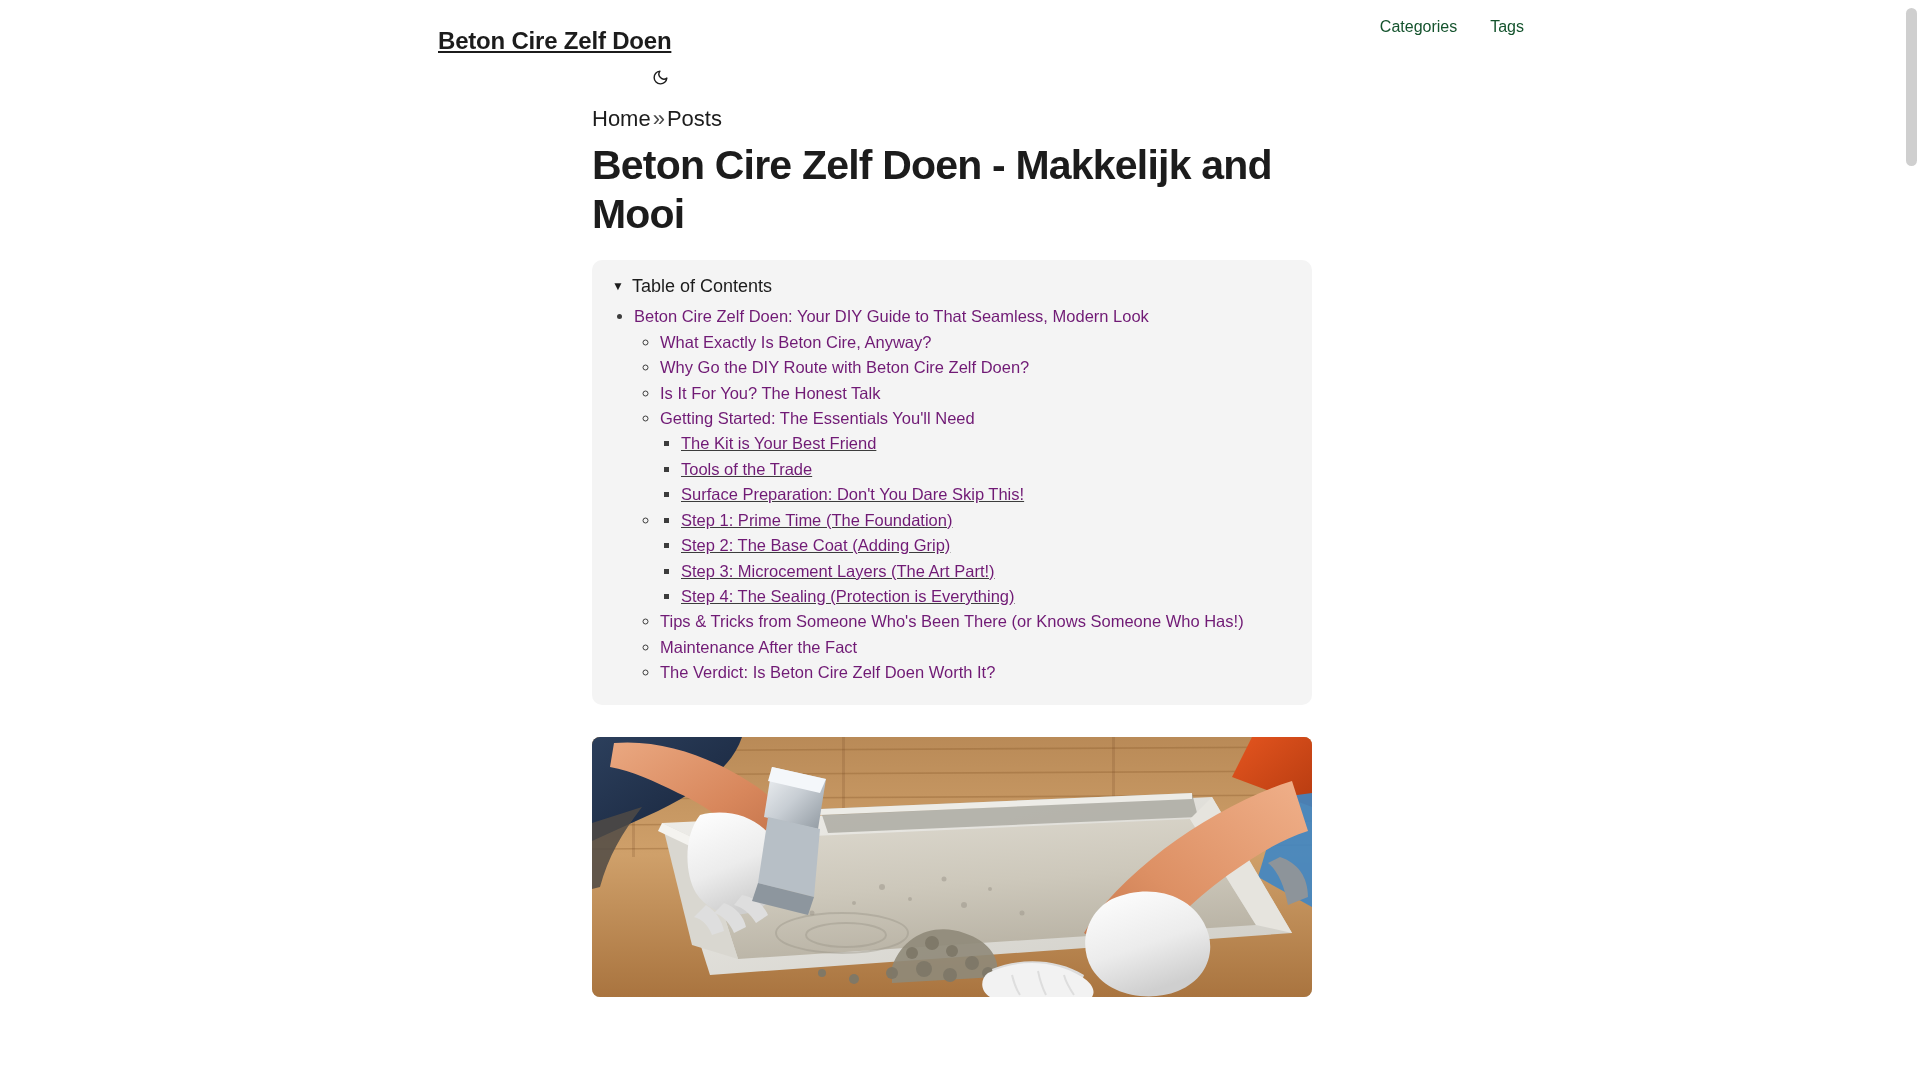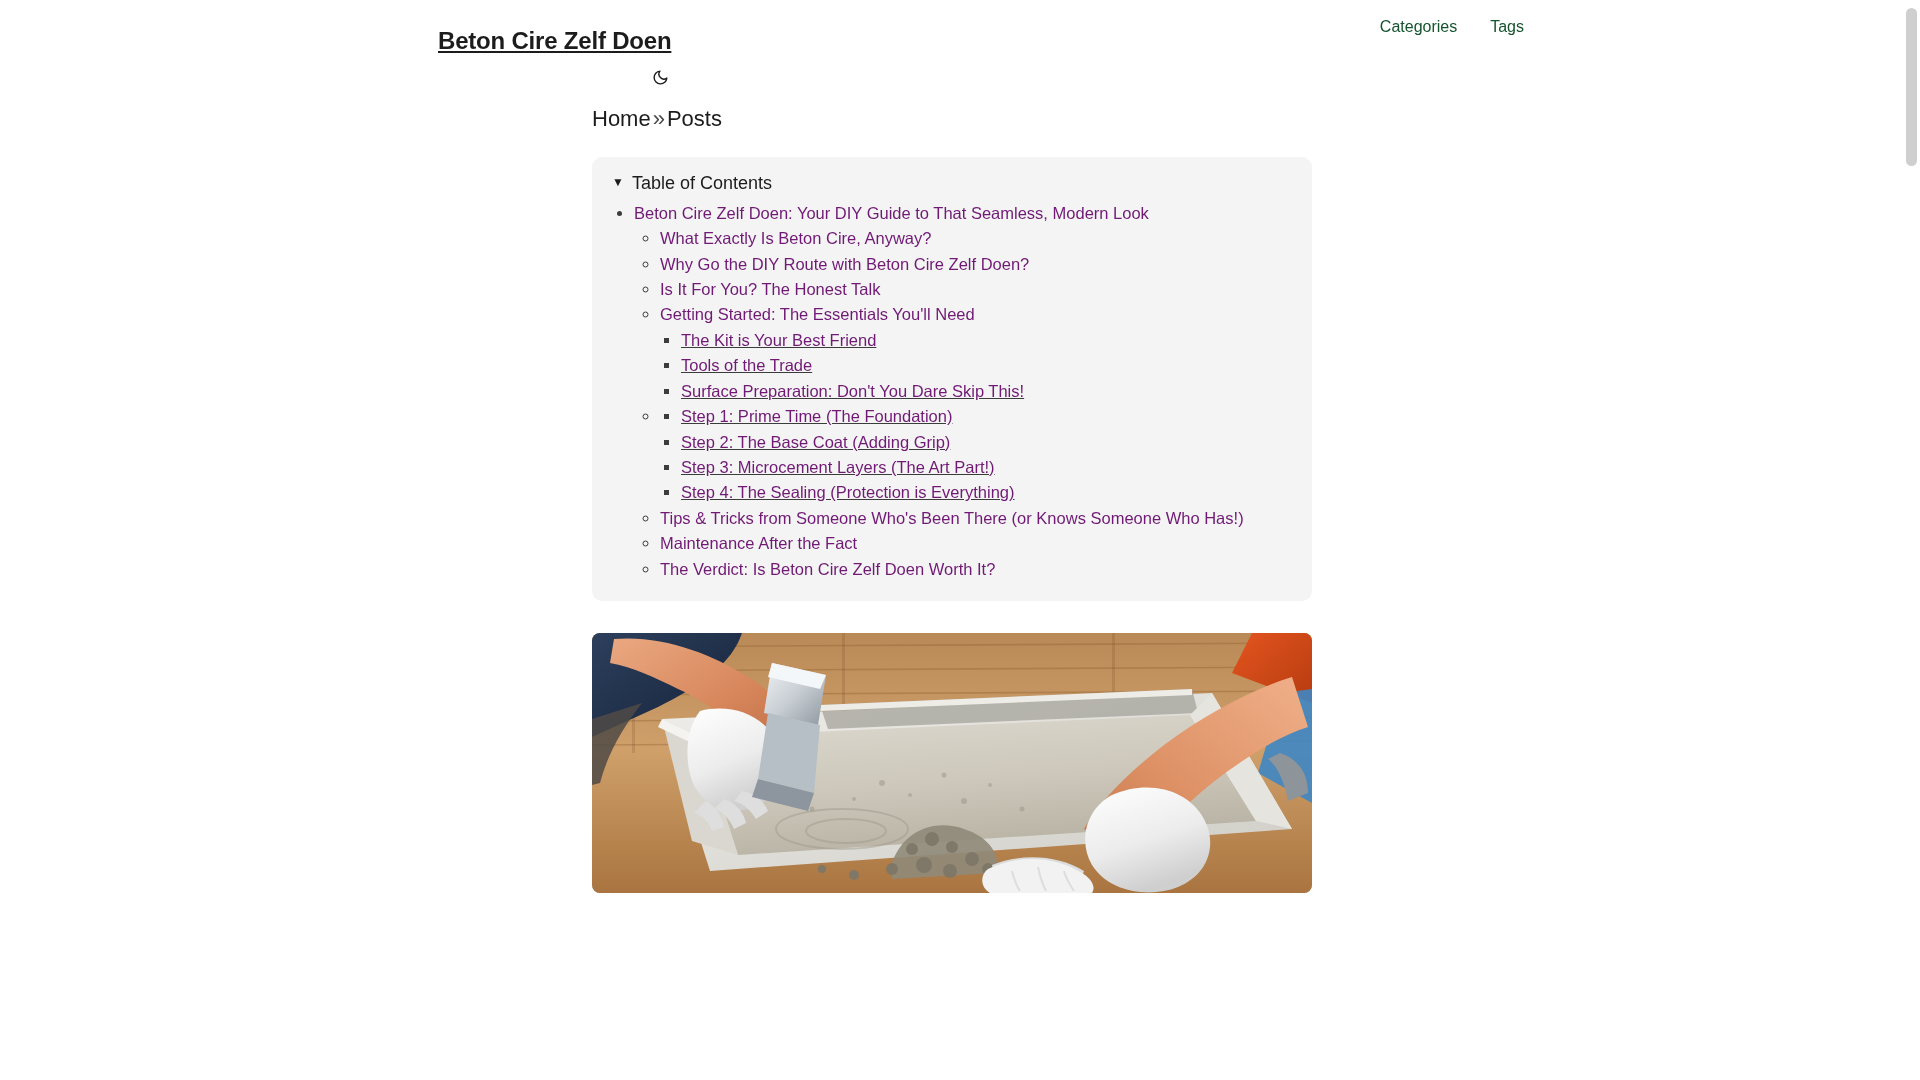--- a/index.html
+++ b/index.html
@@ -210,20 +210,21 @@
     <a class="nav-link" href="#">Tags</a>
   </nav>
 </header>
 
 <main class="page">
 
   <div class="breadcrumb">
     <a href="#">Home</a><span class="sep">»</span><a href="#">Posts</a>
   </div>
 
+  <h1 class="post-title">Beton Cire Zelf Doen - Makkelijk and Mooi</h1>
 
 
   <section class="toc">
     <div class="toc-summary">
       <span class="toc-caret">▼</span>
       <span>Table of Contents</span>
     </div>
 
     <ul>
       <li>

